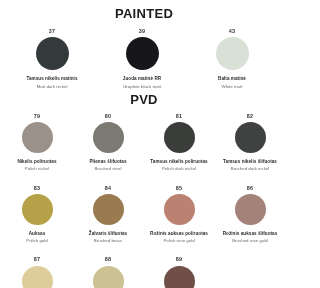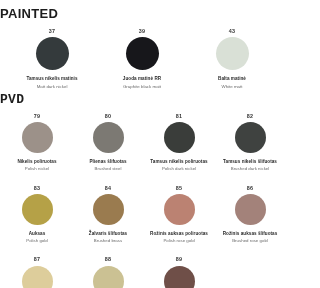--- a/index.html
+++ b/index.html
@@ -16,28 +16,29 @@
     position: relative;
   }
   .sheet {
     width: 288px;
     height: 288px;
     box-sizing: border-box;
     padding: 0;
     position: relative;
   }
   .section-title {
+    text-align: center;
     font-weight: bold;
     font-size: 13px;
     letter-spacing: 0.3px;
     color: #1d1d1d;
     line-height: 1;
   }
   #painted-title { margin-top: 7px; }
-  #pvd-title { margin-top: 4px; font-family: Liberation Mono, monospace; }
+  #pvd-title { margin-top: 4px; }
 
   .row {
     display: flex;
     justify-content: flex-start;
     align-items: flex-start;
   }
   .row-3 { padding-left: 10px; }
   .row-4 { padding-left: 2px; }
 
   .cell {

